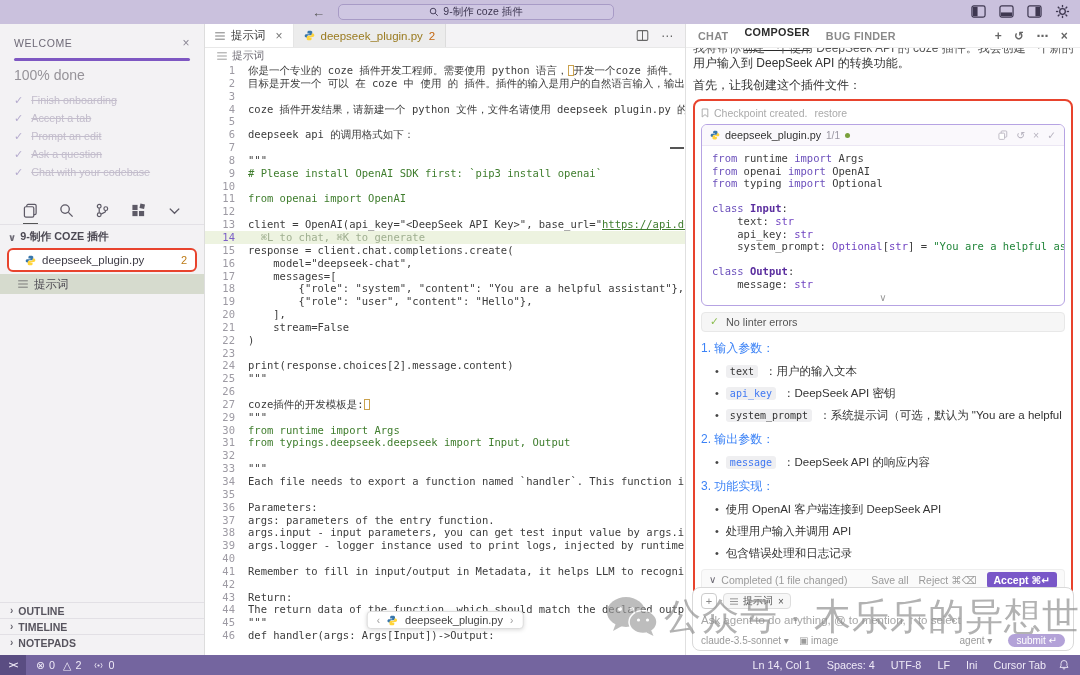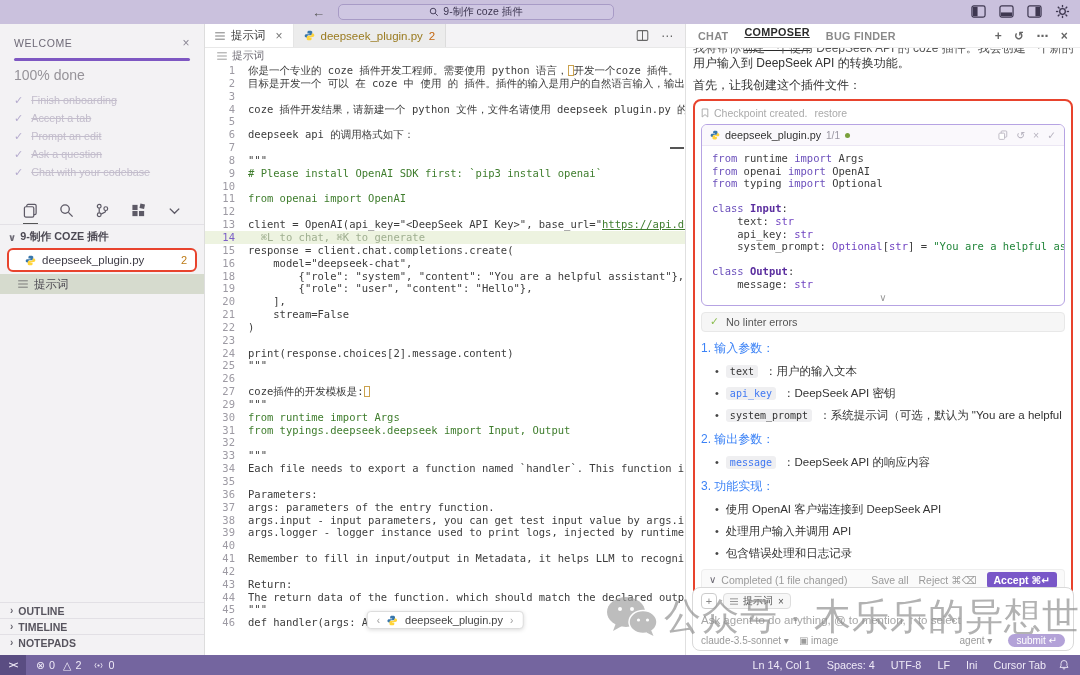--- a/index.html
+++ b/index.html
@@ -60,21 +60,21 @@
   .sg-ghost { color:#9fae90; }
   .cursor-box { display:inline-block; width:6px; height:11px; border:1px solid #caa14d; vertical-align:-2px; }
   .float-pill { position:absolute; left:50%; transform:translateX(-50%); bottom:26px; background:#fff; border:1px solid #ddd; border-radius:4px; box-shadow:0 1px 4px rgba(0,0,0,.15); display:flex; align-items:center; gap:7px; padding:2px 9px; font-size:11px; color:#444; font-family:"Liberation Sans",sans-serif; }
   .float-pill .pg { color:#999; font-size:10px; }
   .sash-dash { position:absolute; left:670px; top:147px; width:14px; height:2px; background:#555; z-index:9; }
 
   
   #panel { position:absolute; left:685px; top:24px; width:395px; height:631px; background:#fff; border-left:1px solid #e0e0e0; }
   .panel-tabs { height:24px; display:flex; align-items:center; gap:16px; padding:0 12px; border-bottom:1px solid #eee; font-size:10.8px; font-weight:bold; letter-spacing:.3px; }
   .ptab { color:#8a8a8a; }
-  .ptab.active { color:#2b2b2b; border-bottom:1.5px solid #2b2b2b; padding-bottom:12px; margin-bottom:-5px;text-decoration:underline; }
+  .ptab.active { color:#2b2b2b; border-bottom:1.5px solid #2b2b2b; padding-bottom:12px; margin-bottom:-5px; }
   .panel-tab-icons { margin-left:auto; display:flex; gap:12px; color:#666; font-size:12px; align-items:center; }
   #panel-scroll { height:607px; overflow:hidden; padding:0 7px; position:relative; }
   .clip-line { height:6px; overflow:hidden; color:#555; font-size:12px; }
   .clip-line > div { margin-top:-8px; white-space:nowrap; }
   .p1 { margin-top:2px; font-size:12px; line-height:15px; color:#333; }
   .p2 { margin-top:6px; font-size:12px; color:#333; }
   .red-box { margin-top:5px; border:2px solid #e8432d; border-radius:8px; padding:5px 6px 6px 6px; }
   .checkpoint { display:flex; align-items:center; gap:5px; color:#aaa; font-size:10.5px; height:14px; }
   .checkpoint .restore { margin-left:2px; }
   .code-card { margin-top:4px; border:1.5px solid #b6a3e3; border-radius:6px; overflow:hidden; background:#fff; }
@@ -322,20 +322,21 @@
         <div class="cl"><span class="ln">7</span><span class="code"></span></div>
         <div class="cl"><span class="ln">8</span><span class="code"><span class="sg-t">"""</span></span></div>
         <div class="cl"><span class="ln">9</span><span class="code"><span class="sg-cmt"># Please install OpenAI SDK first: `pip3 install openai`</span></span></div>
         <div class="cl"><span class="ln">10</span><span class="code"></span></div>
         <div class="cl"><span class="ln">11</span><span class="code"><span class="sg-cmt">from openai import OpenAI</span></span></div>
         <div class="cl"><span class="ln">12</span><span class="code"></span></div>
         <div class="cl"><span class="ln">13</span><span class="code"><span class="sg-t">client = OpenAI(api_key="&lt;DeepSeek API Key&gt;", base_url="</span><span class="sg-url">https://api.deepseek.com</span></span></div>
         <div class="cl cur"><span class="ln">14</span><span class="code"><span class="sg-ghost">  ⌘L to chat, ⌘K to generate</span></span></div>
         <div class="cl"><span class="ln">15</span><span class="code"><span class="sg-t">response = client.chat.completions.create(</span></span></div>
         <div class="cl"><span class="ln">16</span><span class="code"><span class="sg-t">    model="deepseek-chat",</span></span></div>
+        <div class="cl"><span class="ln">17</span><span class="code"><span class="sg-t">    messages=[</span></span></div>
         <div class="cl"><span class="ln">18</span><span class="code"><span class="sg-t">        {"role": "system", "content": "You are a helpful assistant"},</span></span></div>
         <div class="cl"><span class="ln">19</span><span class="code"><span class="sg-t">        {"role": "user", "content": "Hello"},</span></span></div>
         <div class="cl"><span class="ln">20</span><span class="code"><span class="sg-t">    ],</span></span></div>
         <div class="cl"><span class="ln">21</span><span class="code"><span class="sg-t">    stream=False</span></span></div>
         <div class="cl"><span class="ln">22</span><span class="code"><span class="sg-t">)</span></span></div>
         <div class="cl"><span class="ln">23</span><span class="code"></span></div>
         <div class="cl"><span class="ln">24</span><span class="code"><span class="sg-t">print(response.choices[2].message.content)</span></span></div>
         <div class="cl"><span class="ln">25</span><span class="code"><span class="sg-t">"""</span></span></div>
         <div class="cl"><span class="ln">26</span><span class="code"></span></div>
         <div class="cl"><span class="ln">27</span><span class="code"><span class="sg-t">coze插件的开发模板是:</span><span class="cursor-box"></span></span></div>

